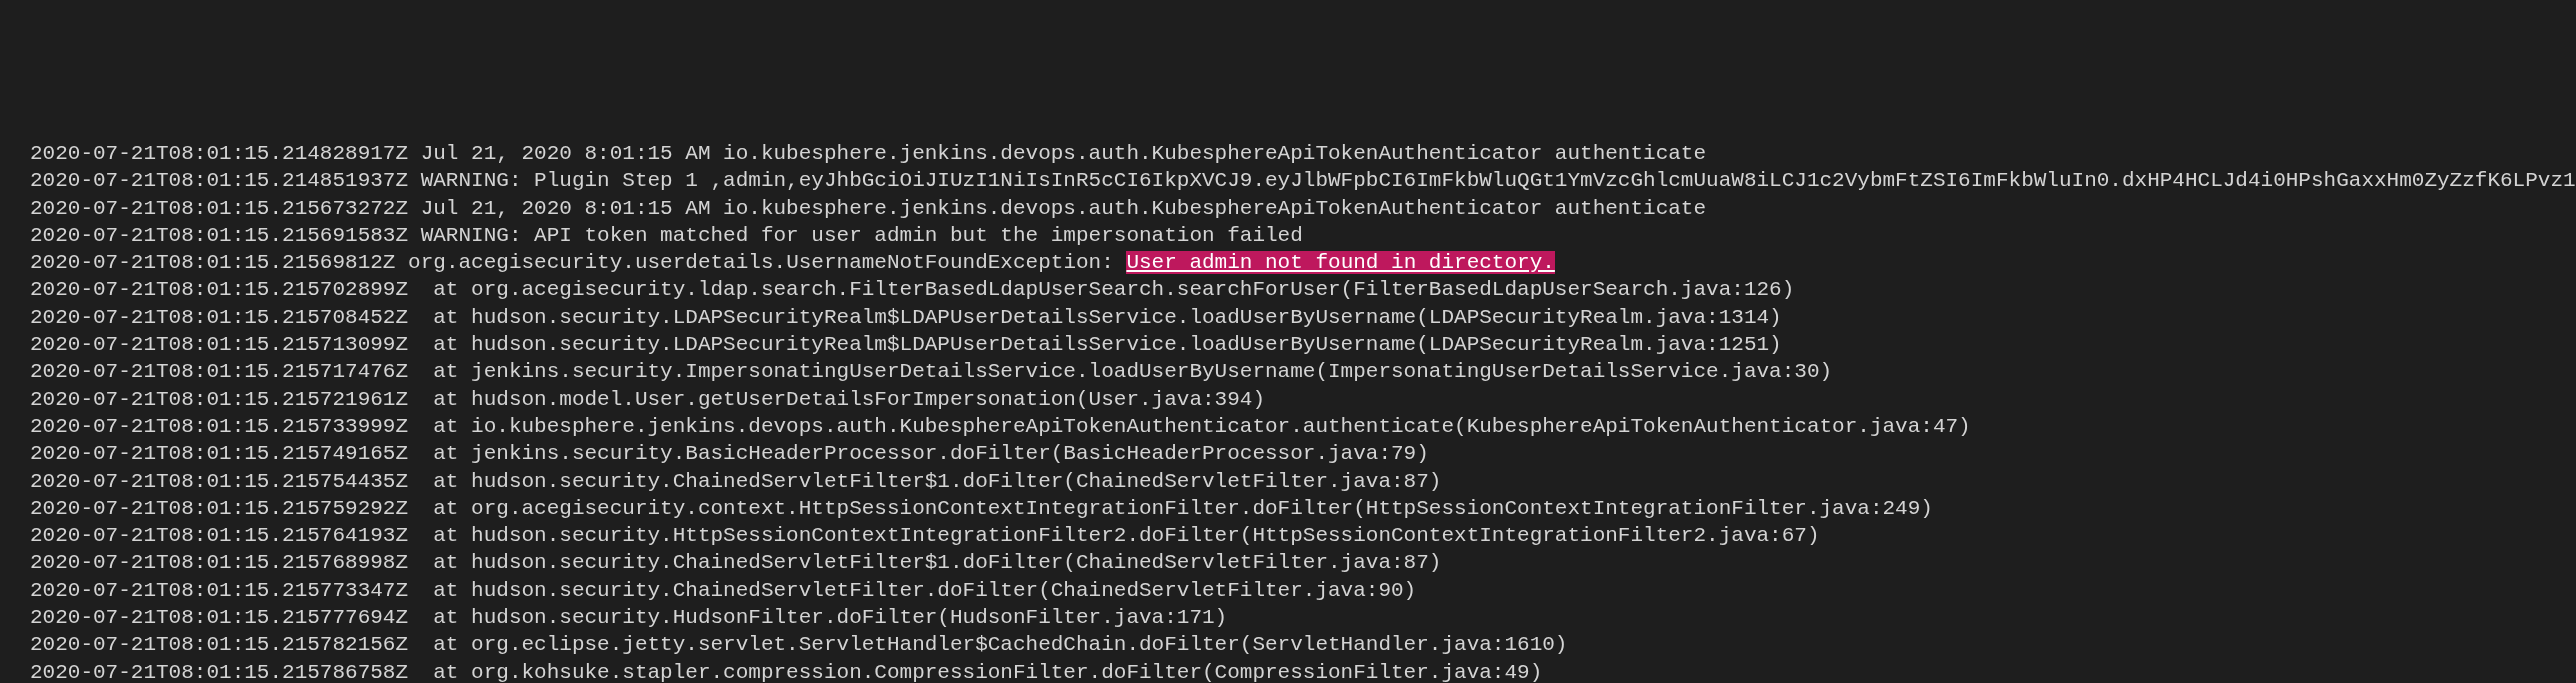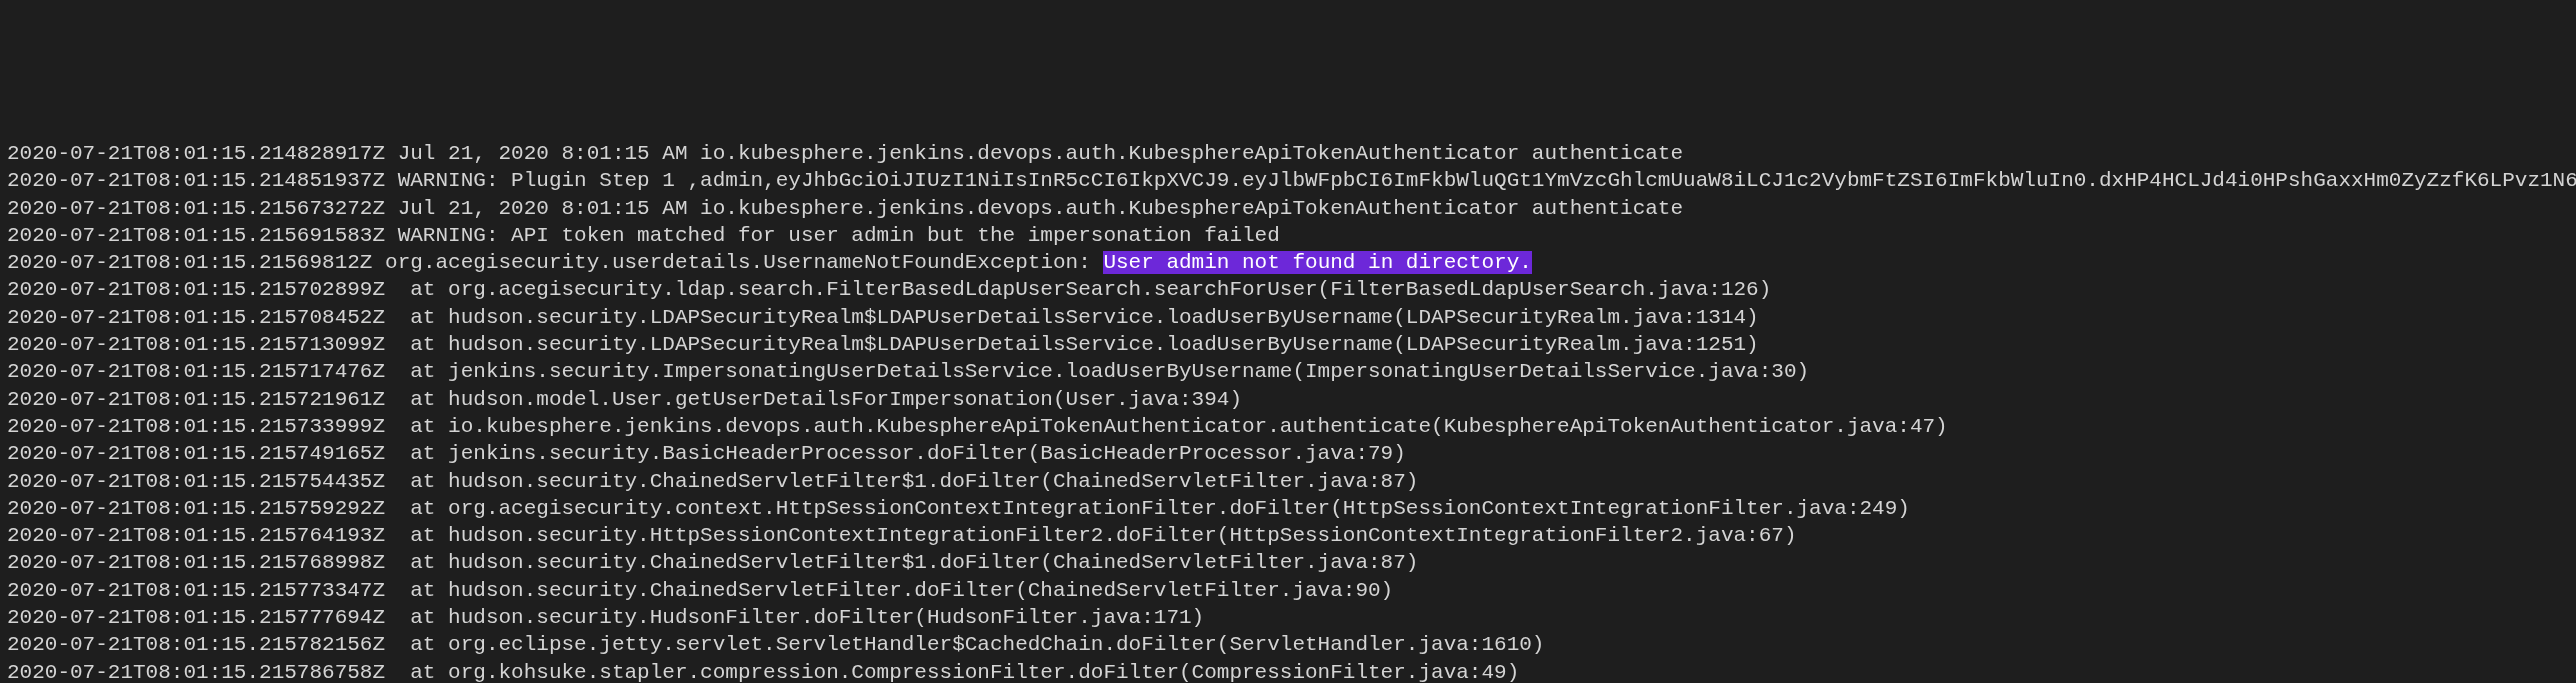--- a/index.html
+++ b/index.html
@@ -14,27 +14,29 @@
     overflow: hidden;
   }
   .log-container {
     padding: 3.5px 7px;
     width: 2576px;
     box-sizing: border-box;
   }
   .line {
     display: block;
     white-space: pre;
+    margin-left: 23px;
   }
   .ts {
     color: #d4d4d4;
   }
   .highlight {
-    background: #6d28d9;
+    background: #be185d;
     color: #ffffff;
+    text-decoration: underline;
   }
 </style>
 </head>
 <body>
 
 
 
 <div class="log-container" id="log-root"><div class="line"><span class="ts">2020-07-21T08:01:15.214828917Z</span><span> Jul 21, 2020 8:01:15 AM io.kubesphere.jenkins.devops.auth.KubesphereApiTokenAuthenticator authenticate</span></div><div class="line"><span class="ts">2020-07-21T08:01:15.214851937Z</span><span> WARNING: Plugin Step 1 ,admin,eyJhbGciOiJIUzI1NiIsInR5cCI6IkpXVCJ9.eyJlbWFpbCI6ImFkbWluQGt1YmVzcGhlcmUuaW8iLCJ1c2VybmFtZSI6ImFkbWluIn0.dxHP4HCLJd4i0HPshGaxxHm0ZyZzfK6LPvz1N6yiGmA</span></div><div class="line"><span class="ts">2020-07-21T08:01:15.215673272Z</span><span> Jul 21, 2020 8:01:15 AM io.kubesphere.jenkins.devops.auth.KubesphereApiTokenAuthenticator authenticate</span></div><div class="line"><span class="ts">2020-07-21T08:01:15.215691583Z</span><span> WARNING: API token matched for user admin but the impersonation failed</span></div><div class="line"><span class="ts">2020-07-21T08:01:15.21569812Z</span><span> org.acegisecurity.userdetails.UsernameNotFoundException: </span><span class="highlight">User admin not found in directory.</span></div><div class="line"><span class="ts">2020-07-21T08:01:15.215702899Z</span><span>  at org.acegisecurity.ldap.search.FilterBasedLdapUserSearch.searchForUser(FilterBasedLdapUserSearch.java:126)</span></div><div class="line"><span class="ts">2020-07-21T08:01:15.215708452Z</span><span>  at hudson.security.LDAPSecurityRealm$LDAPUserDetailsService.loadUserByUsername(LDAPSecurityRealm.java:1314)</span></div><div class="line"><span class="ts">2020-07-21T08:01:15.215713099Z</span><span>  at hudson.security.LDAPSecurityRealm$LDAPUserDetailsService.loadUserByUsername(LDAPSecurityRealm.java:1251)</span></div><div class="line"><span class="ts">2020-07-21T08:01:15.215717476Z</span><span>  at jenkins.security.ImpersonatingUserDetailsService.loadUserByUsername(ImpersonatingUserDetailsService.java:30)</span></div><div class="line"><span class="ts">2020-07-21T08:01:15.215721961Z</span><span>  at hudson.model.User.getUserDetailsForImpersonation(User.java:394)</span></div><div class="line"><span class="ts">2020-07-21T08:01:15.215733999Z</span><span>  at io.kubesphere.jenkins.devops.auth.KubesphereApiTokenAuthenticator.authenticate(KubesphereApiTokenAuthenticator.java:47)</span></div><div class="line"><span class="ts">2020-07-21T08:01:15.215749165Z</span><span>  at jenkins.security.BasicHeaderProcessor.doFilter(BasicHeaderProcessor.java:79)</span></div><div class="line"><span class="ts">2020-07-21T08:01:15.215754435Z</span><span>  at hudson.security.ChainedServletFilter$1.doFilter(ChainedServletFilter.java:87)</span></div><div class="line"><span class="ts">2020-07-21T08:01:15.215759292Z</span><span>  at org.acegisecurity.context.HttpSessionContextIntegrationFilter.doFilter(HttpSessionContextIntegrationFilter.java:249)</span></div><div class="line"><span class="ts">2020-07-21T08:01:15.215764193Z</span><span>  at hudson.security.HttpSessionContextIntegrationFilter2.doFilter(HttpSessionContextIntegrationFilter2.java:67)</span></div><div class="line"><span class="ts">2020-07-21T08:01:15.215768998Z</span><span>  at hudson.security.ChainedServletFilter$1.doFilter(ChainedServletFilter.java:87)</span></div><div class="line"><span class="ts">2020-07-21T08:01:15.215773347Z</span><span>  at hudson.security.ChainedServletFilter.doFilter(ChainedServletFilter.java:90)</span></div><div class="line"><span class="ts">2020-07-21T08:01:15.215777694Z</span><span>  at hudson.security.HudsonFilter.doFilter(HudsonFilter.java:171)</span></div><div class="line"><span class="ts">2020-07-21T08:01:15.215782156Z</span><span>  at org.eclipse.jetty.servlet.ServletHandler$CachedChain.doFilter(ServletHandler.java:1610)</span></div><div class="line"><span class="ts">2020-07-21T08:01:15.215786758Z</span><span>  at org.kohsuke.stapler.compression.CompressionFilter.doFilter(CompressionFilter.java:49)</span></div><div class="line"><span class="ts">2020-07-21T08:01:15.215791266Z</span><span>  at org.eclipse.jetty.servlet.ServletHandler$CachedChain.doFilter(ServletHandler.java:1610)</span></div></div>
 
 

